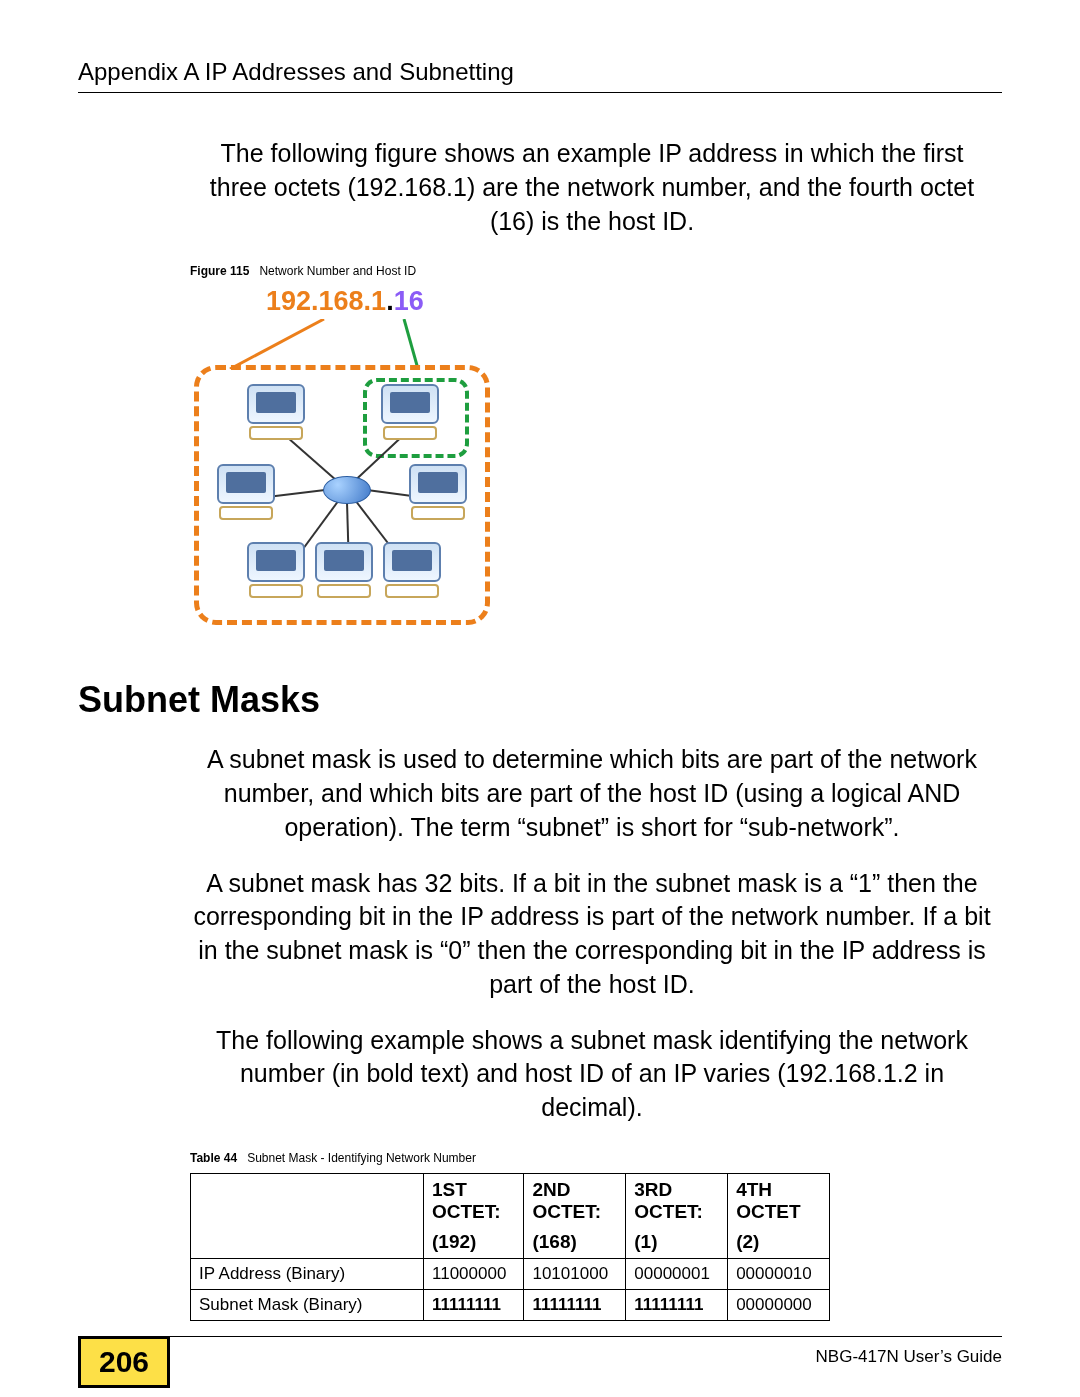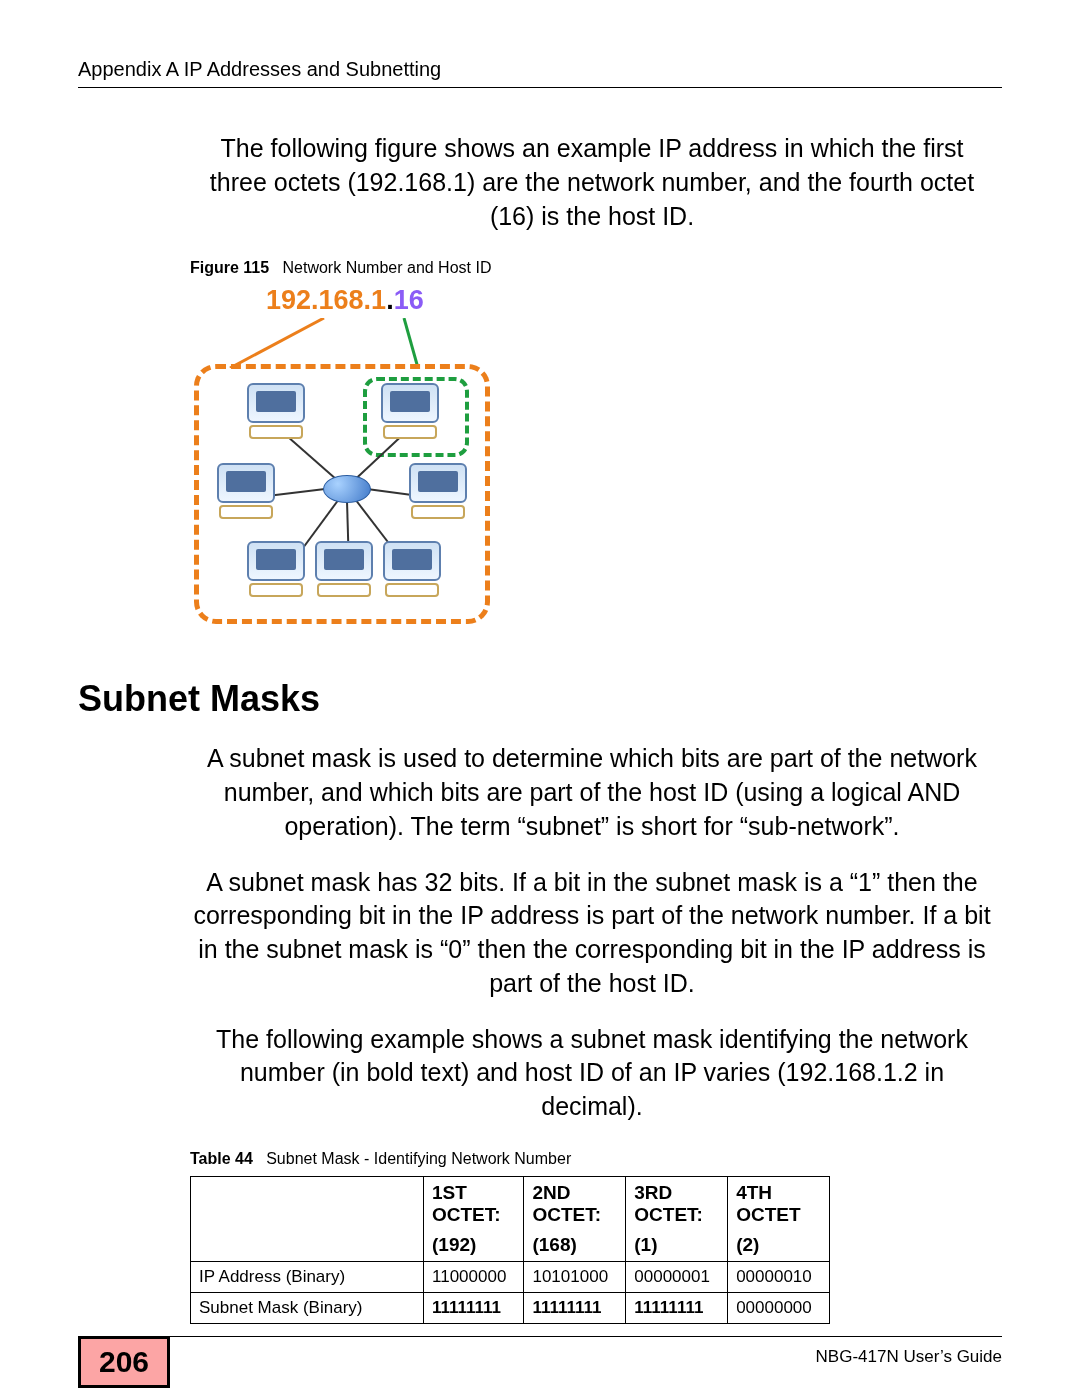--- a/index.html
+++ b/index.html
@@ -12,39 +12,39 @@
   }
   .page {
     width: 1080px;
     height: 1397px;
     position: relative;
     box-sizing: border-box;
     padding: 58px 78px 0 78px;
   }
   .running-head {
     font-family: Arial, Helvetica, sans-serif;
-    font-size: 20px;
+    font-size: 24px;
     color: #000;
     padding-bottom: 6px;
     border-bottom: 1.2px solid #000;
     margin-bottom: 44px;
   }
   .body-col {
     margin-left: 112px;
     margin-right: 8px;
   }
   .para {
     font-size: 25px;
     line-height: 1.35;
     margin: 0 0 22px 0;
     text-align: center;
   }
   .fig-caption, .tbl-caption {
     font-family: Arial, Helvetica, sans-serif;
-    font-size: 16px;
+    font-size: 12px;
     margin: 26px 0 8px 0;
   }
   .fig-caption b, .tbl-caption b { font-weight: bold; }
 
   
   .figure-wrap {
     width: 310px;
     margin: 4px 0 28px 4px;
   }
   .ip-label {
@@ -152,21 +152,21 @@
     border-top: 1.2px solid #000;
     font-family: Arial, Helvetica, sans-serif;
   }
   .page-num-box {
     position: absolute;
     left: 0; top: -1px;
     border: 3px solid #000;
     padding: 6px 18px;
     font-size: 30px;
     font-weight: bold;
-    background:#fca5a5;
+    background:#fde047;
   }
   .guide-name {
     position: absolute;
     right: 0; top: 10px;
     font-size: 17px;
   }
 </style>
 </head>
 <body>
 

